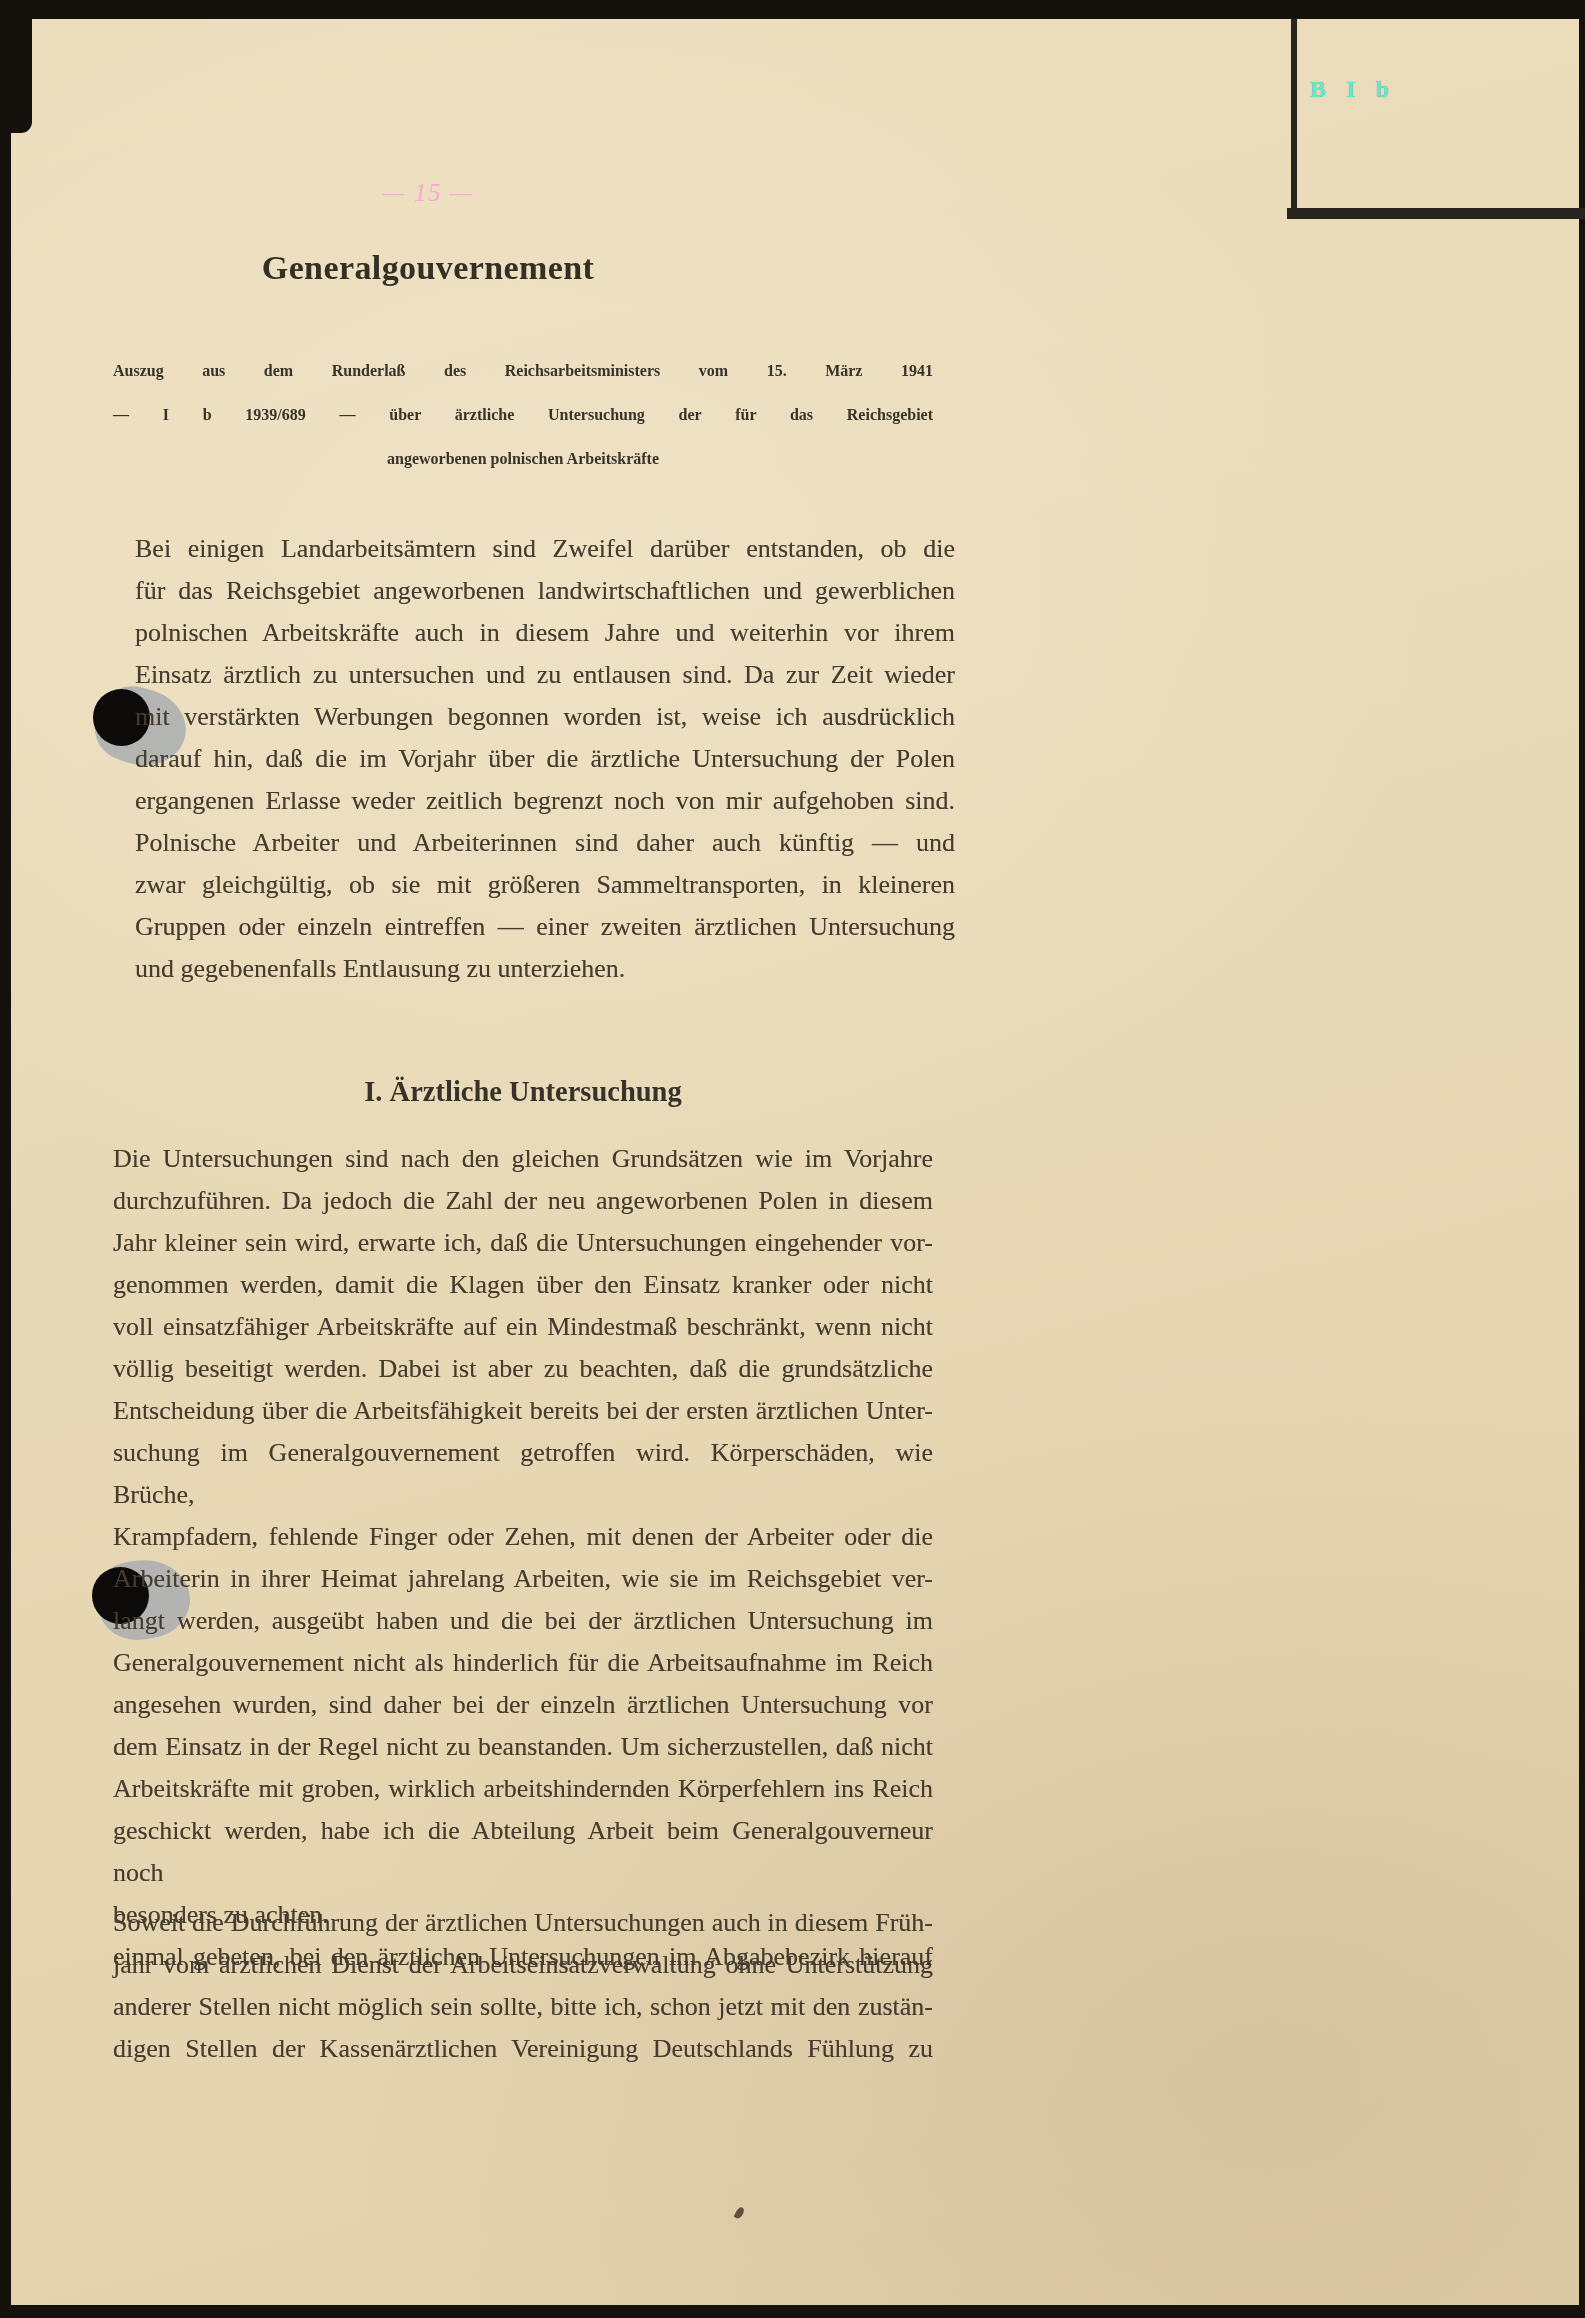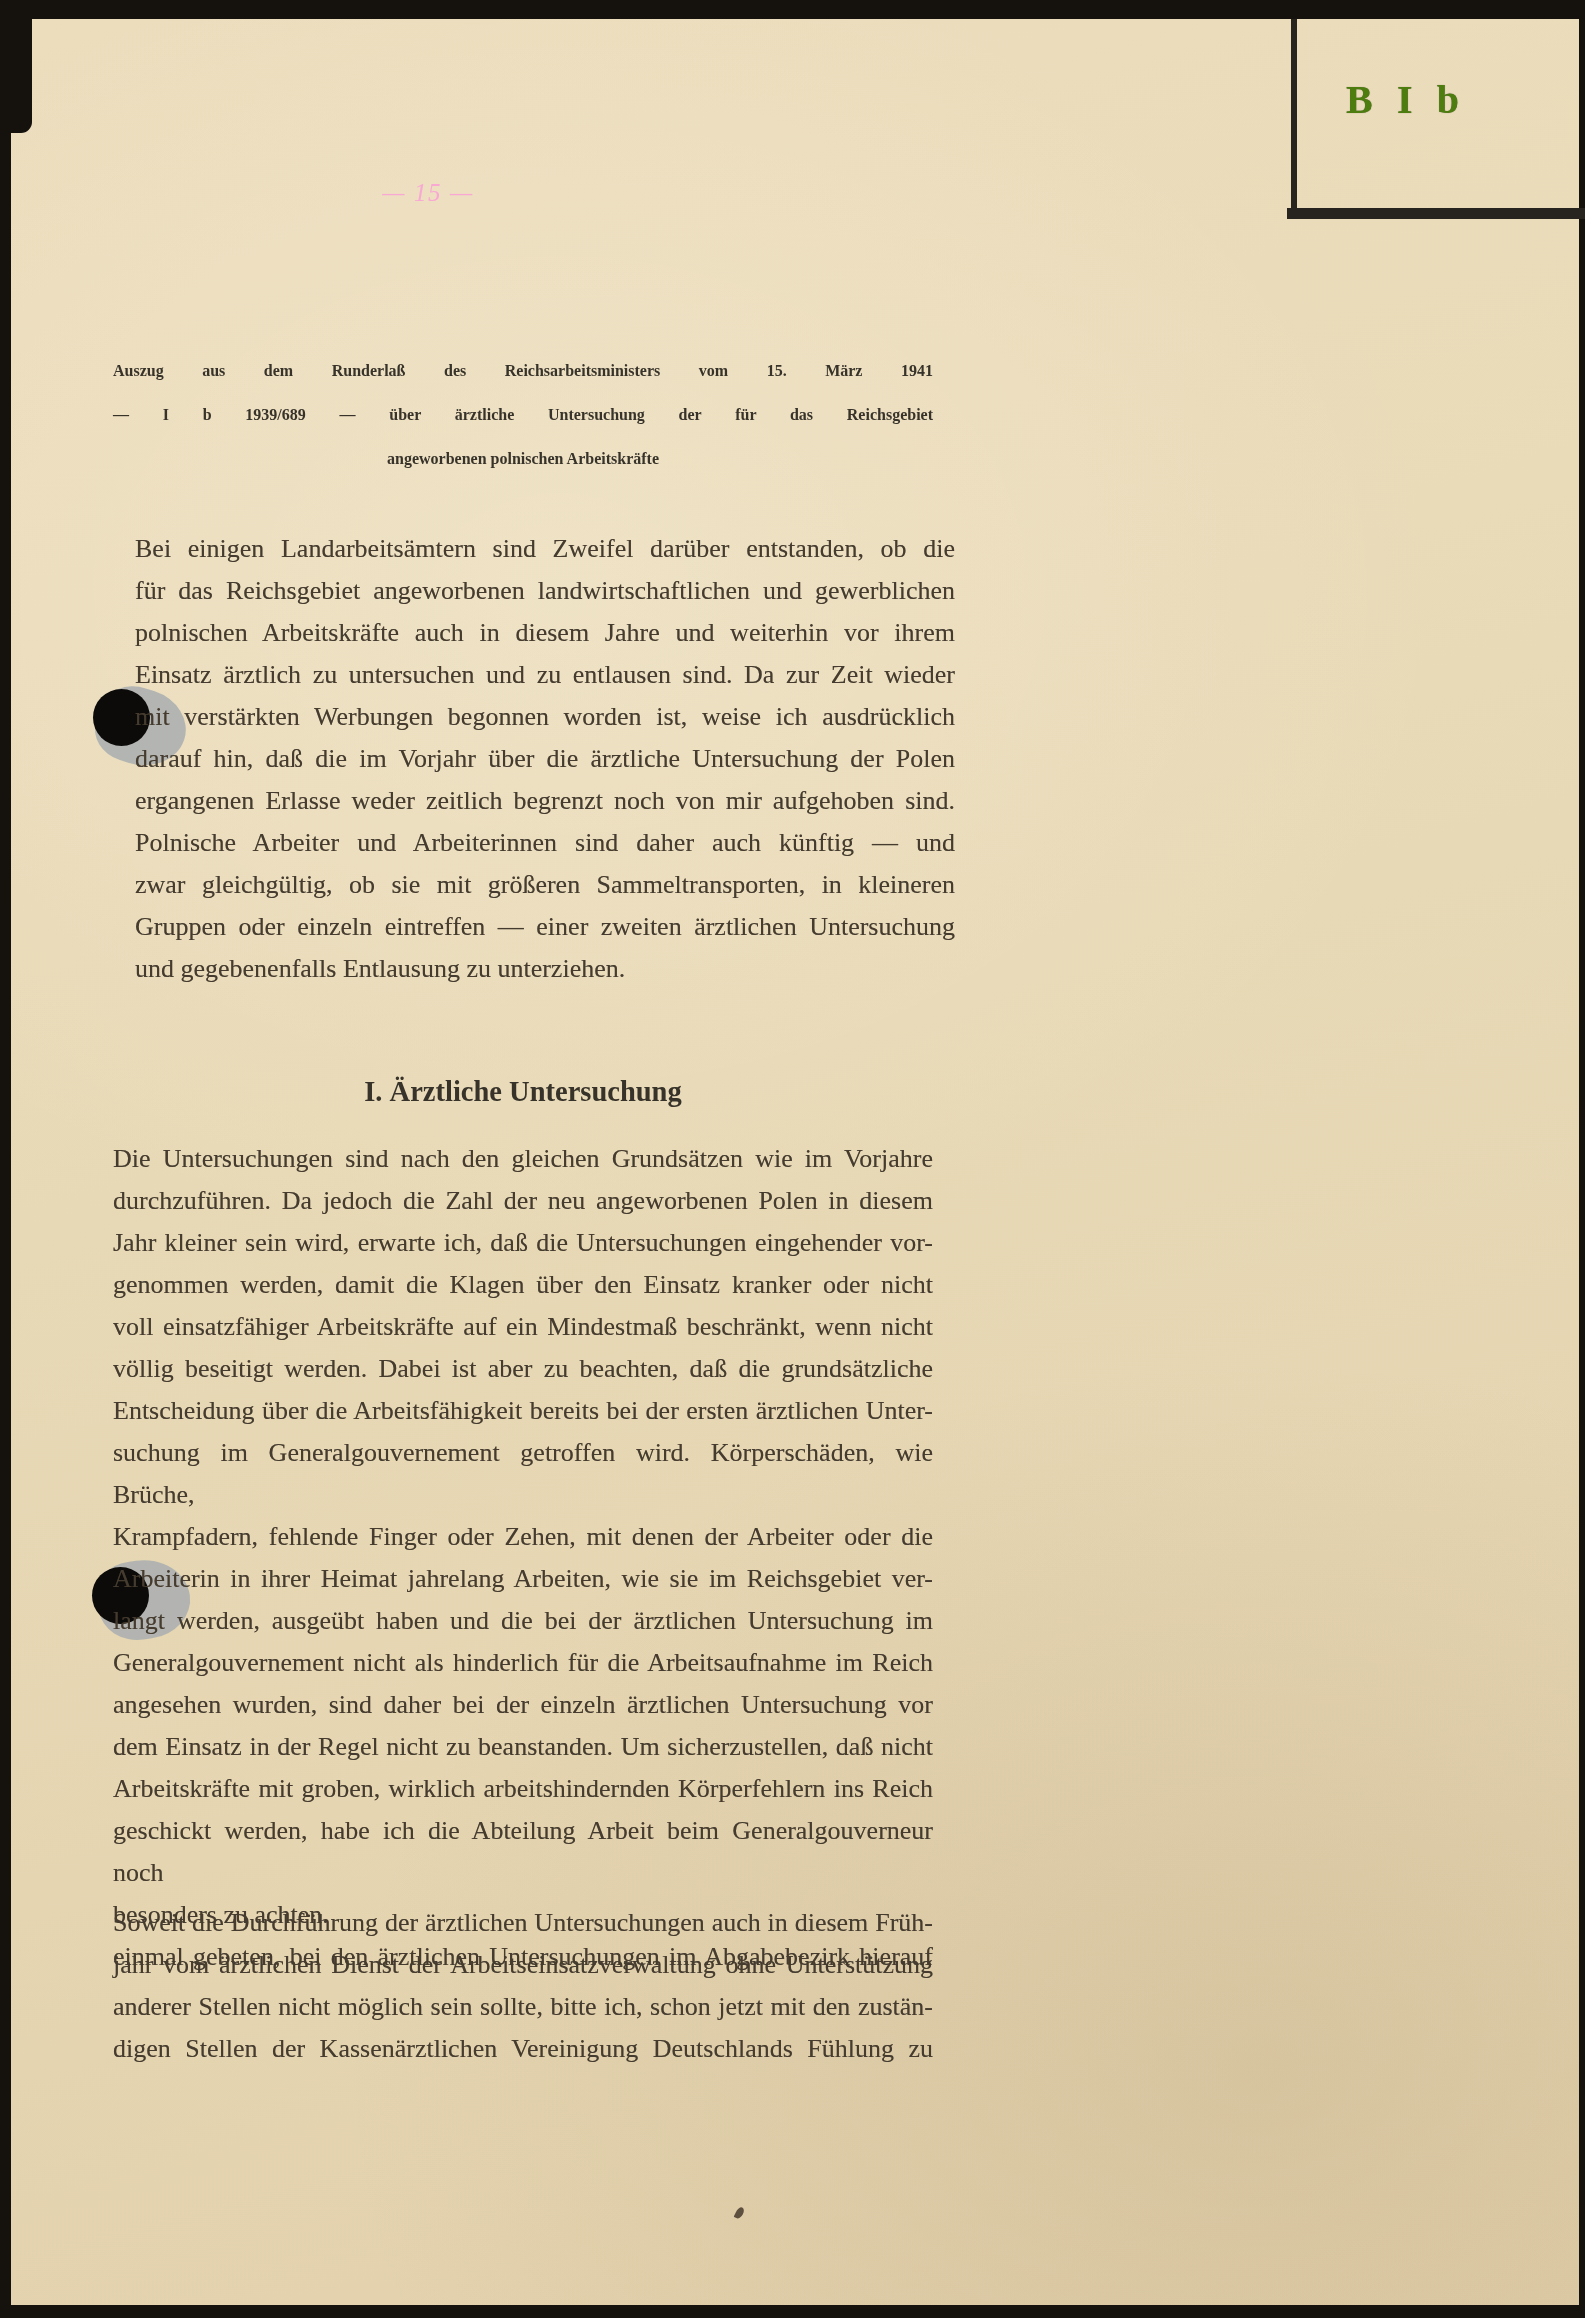--- a/index.html
+++ b/index.html
@@ -22,23 +22,22 @@
   
   #corner-wedge{
     position:absolute;left:0;top:0;width:32px;height:133px;
     background:#15120e;border-bottom-right-radius:11px;
   }
   
   #blb-vline{position:absolute;left:1291px;top:19px;width:5.5px;height:190px;background:#27231e;}
   #blb-hline{position:absolute;left:1287px;top:208px;width:299px;height:11px;background:#27231e;}
   #blb-label{
     position:absolute;left:1310px;top:76px;width:198px;
-    font-size:40px;font-weight:bold;letter-spacing:7.1px;color:#4d7c0f;
+    font-size:24px;font-weight:bold;letter-spacing:7.1px;color:#5eead4;
     text-shadow:0 0 0.8px rgba(45,41,35,.6);
-    margin-left:36px;
   }
   
   .halo{position:absolute;background:#a9aeb0;opacity:.85;}
   #halo-1{left:97px;top:689px;width:89px;height:76px;border-radius:46% 54% 58% 42%;transform:rotate(18deg);}
   #halo-2{left:98px;top:1560px;width:92px;height:79px;border-radius:42% 58% 52% 48%;transform:rotate(-8deg);}
   .hole{position:absolute;width:57px;height:57px;border-radius:50%;background:#0c0b09;}
   #hole-1{left:93px;top:689px;}
   #hole-2{left:92px;top:1567px;}
   
   .textline-block{position:absolute;color:#443b2e;}
@@ -73,20 +72,21 @@
   <div id="blb-hline"></div>
   <div id="blb-label" class="textline-block">B I b</div>
 
   <div id="halo-1" class="halo"></div>
   <div id="hole-1" class="hole"></div>
   <div id="halo-2" class="halo"></div>
   <div id="hole-2" class="hole"></div>
 
   <div id="page-number" class="textline-block">— 15 —</div>
 
+  <div id="doc-title" class="textline-block">Generalgouvernement</div>
 
   <div id="subtitle" class="textline-block">
       <div class="tline justify">Auszug aus dem Runderlaß des Reichsarbeitsministers vom 15. März 1941</div>
       <div class="tline justify">— I b 1939/689 — über ärztliche Untersuchung der für das Reichsgebiet</div>
       <div class="tline center">angeworbenen polnischen Arbeitskräfte</div>
     </div>
 
   <div id="para-1" class="textline-block body-para">
       <div class="tline justify">Bei einigen Landarbeitsämtern sind Zweifel darüber entstanden, ob die</div>
       <div class="tline justify">für das Reichsgebiet angeworbenen landwirtschaftlichen und gewerblichen</div>

